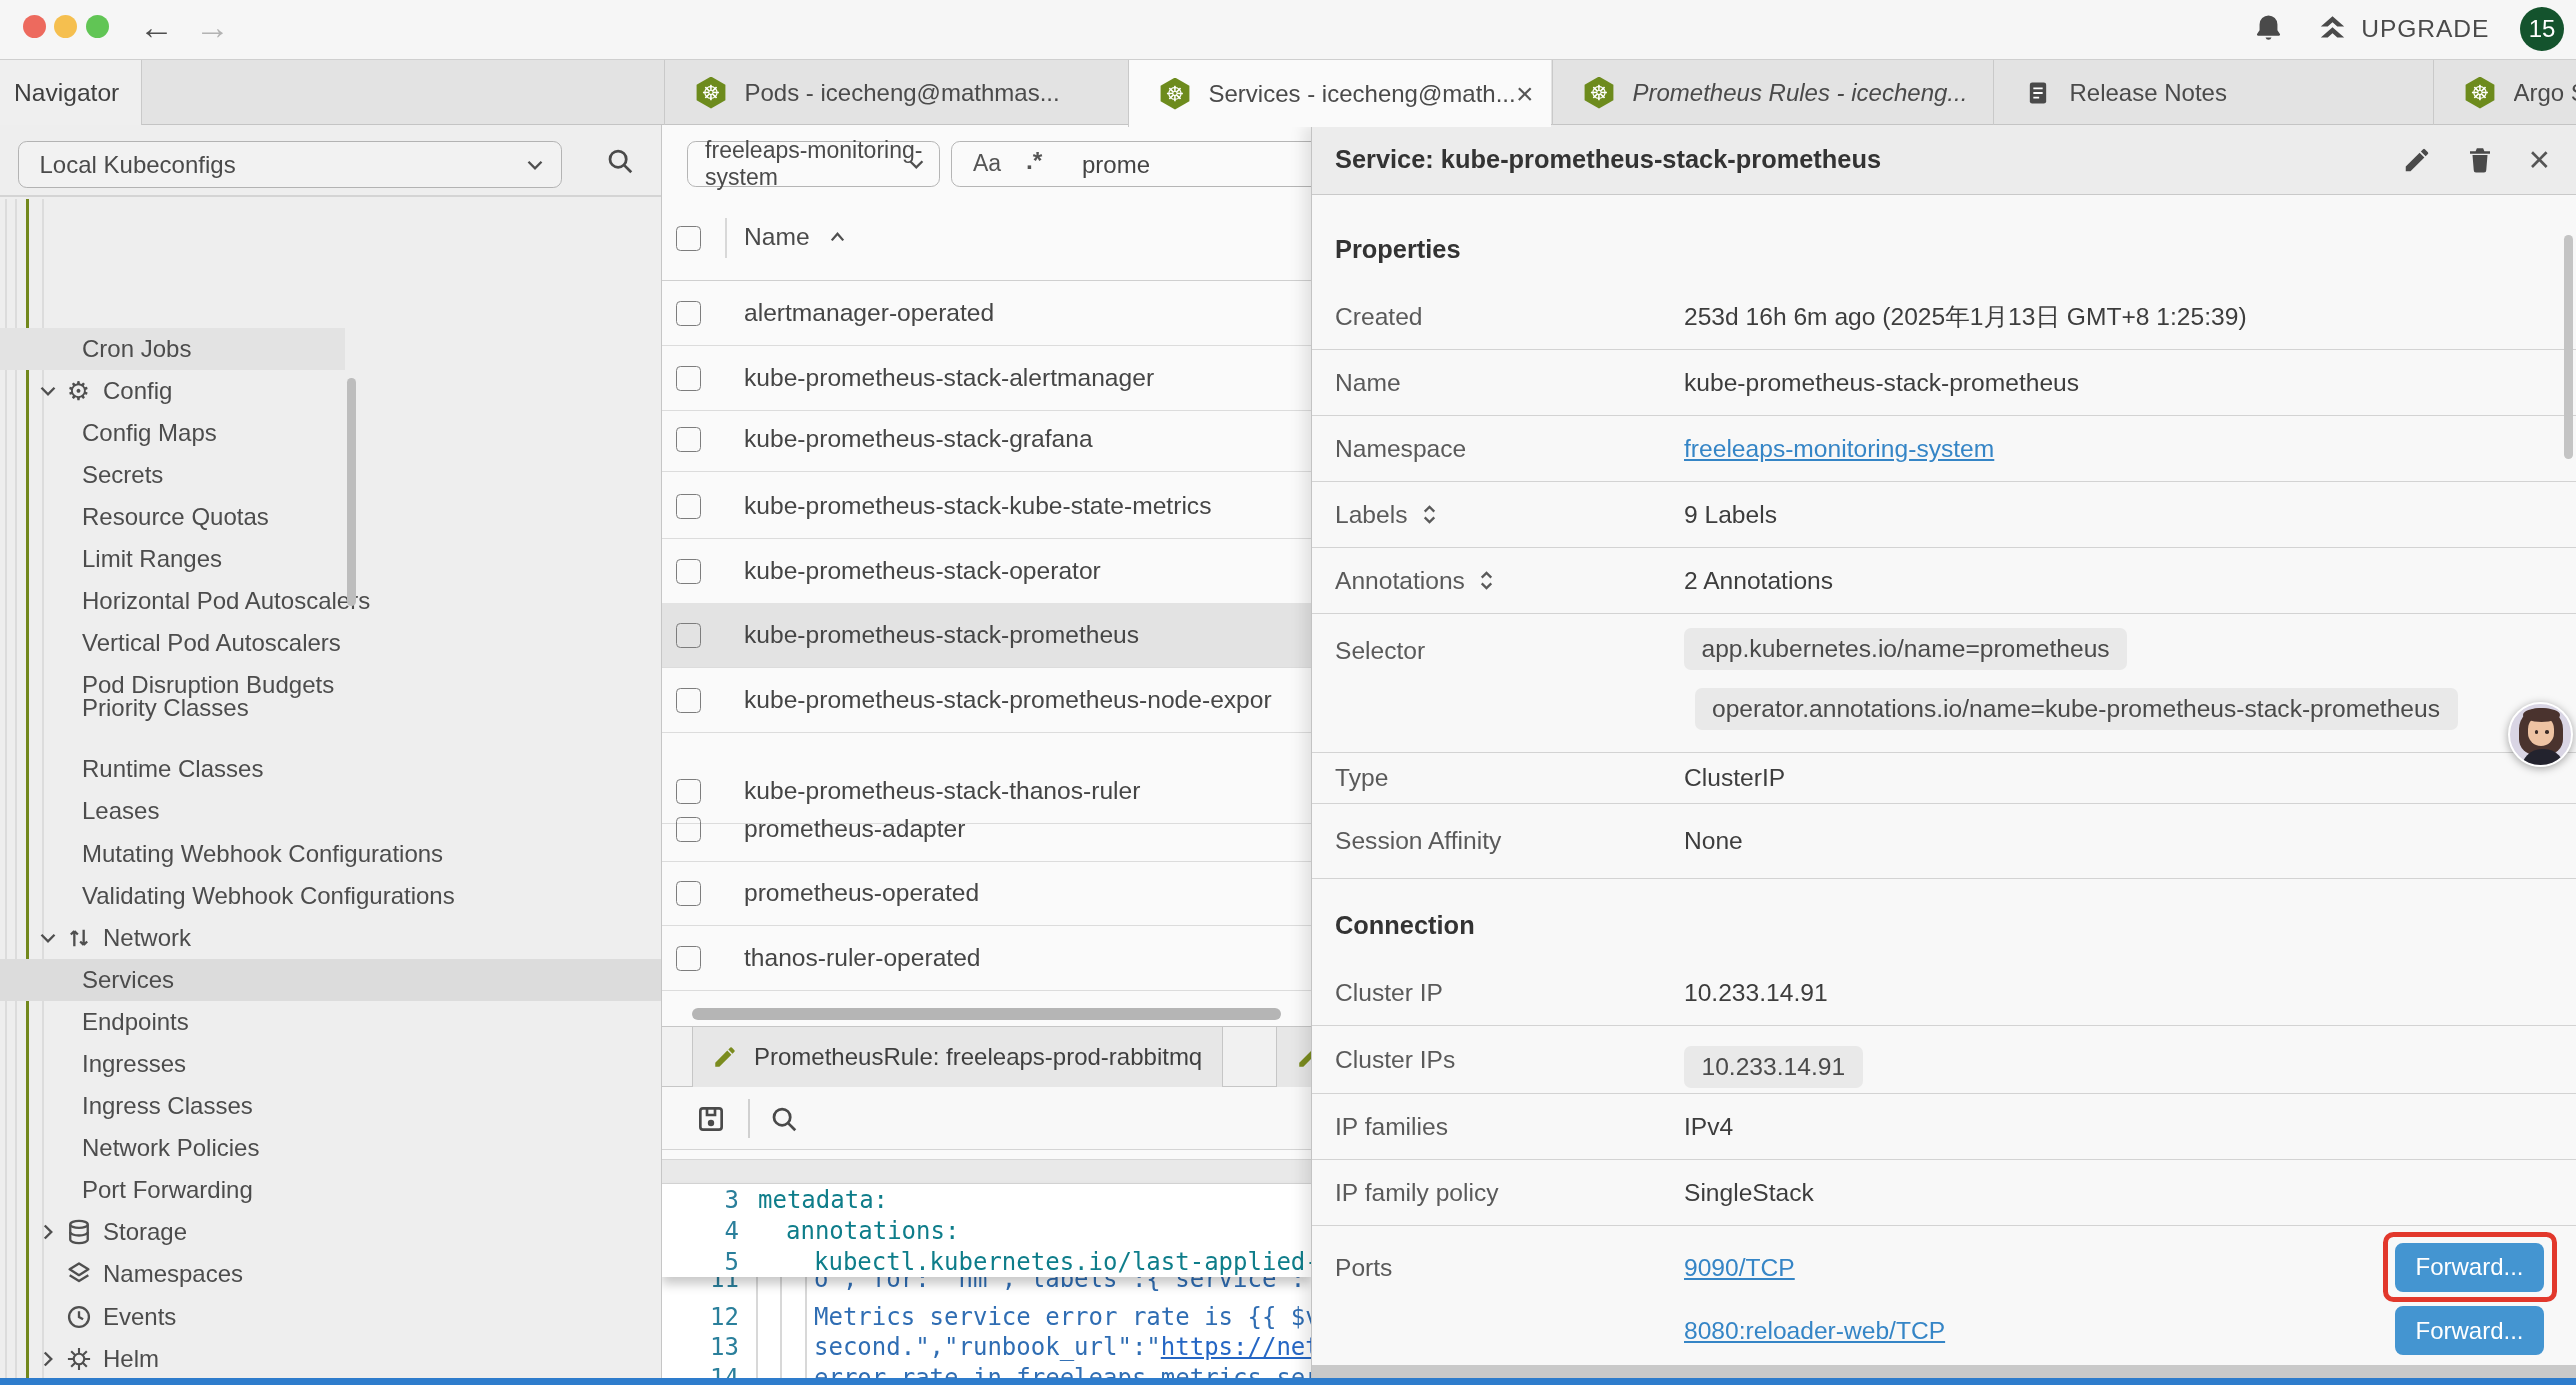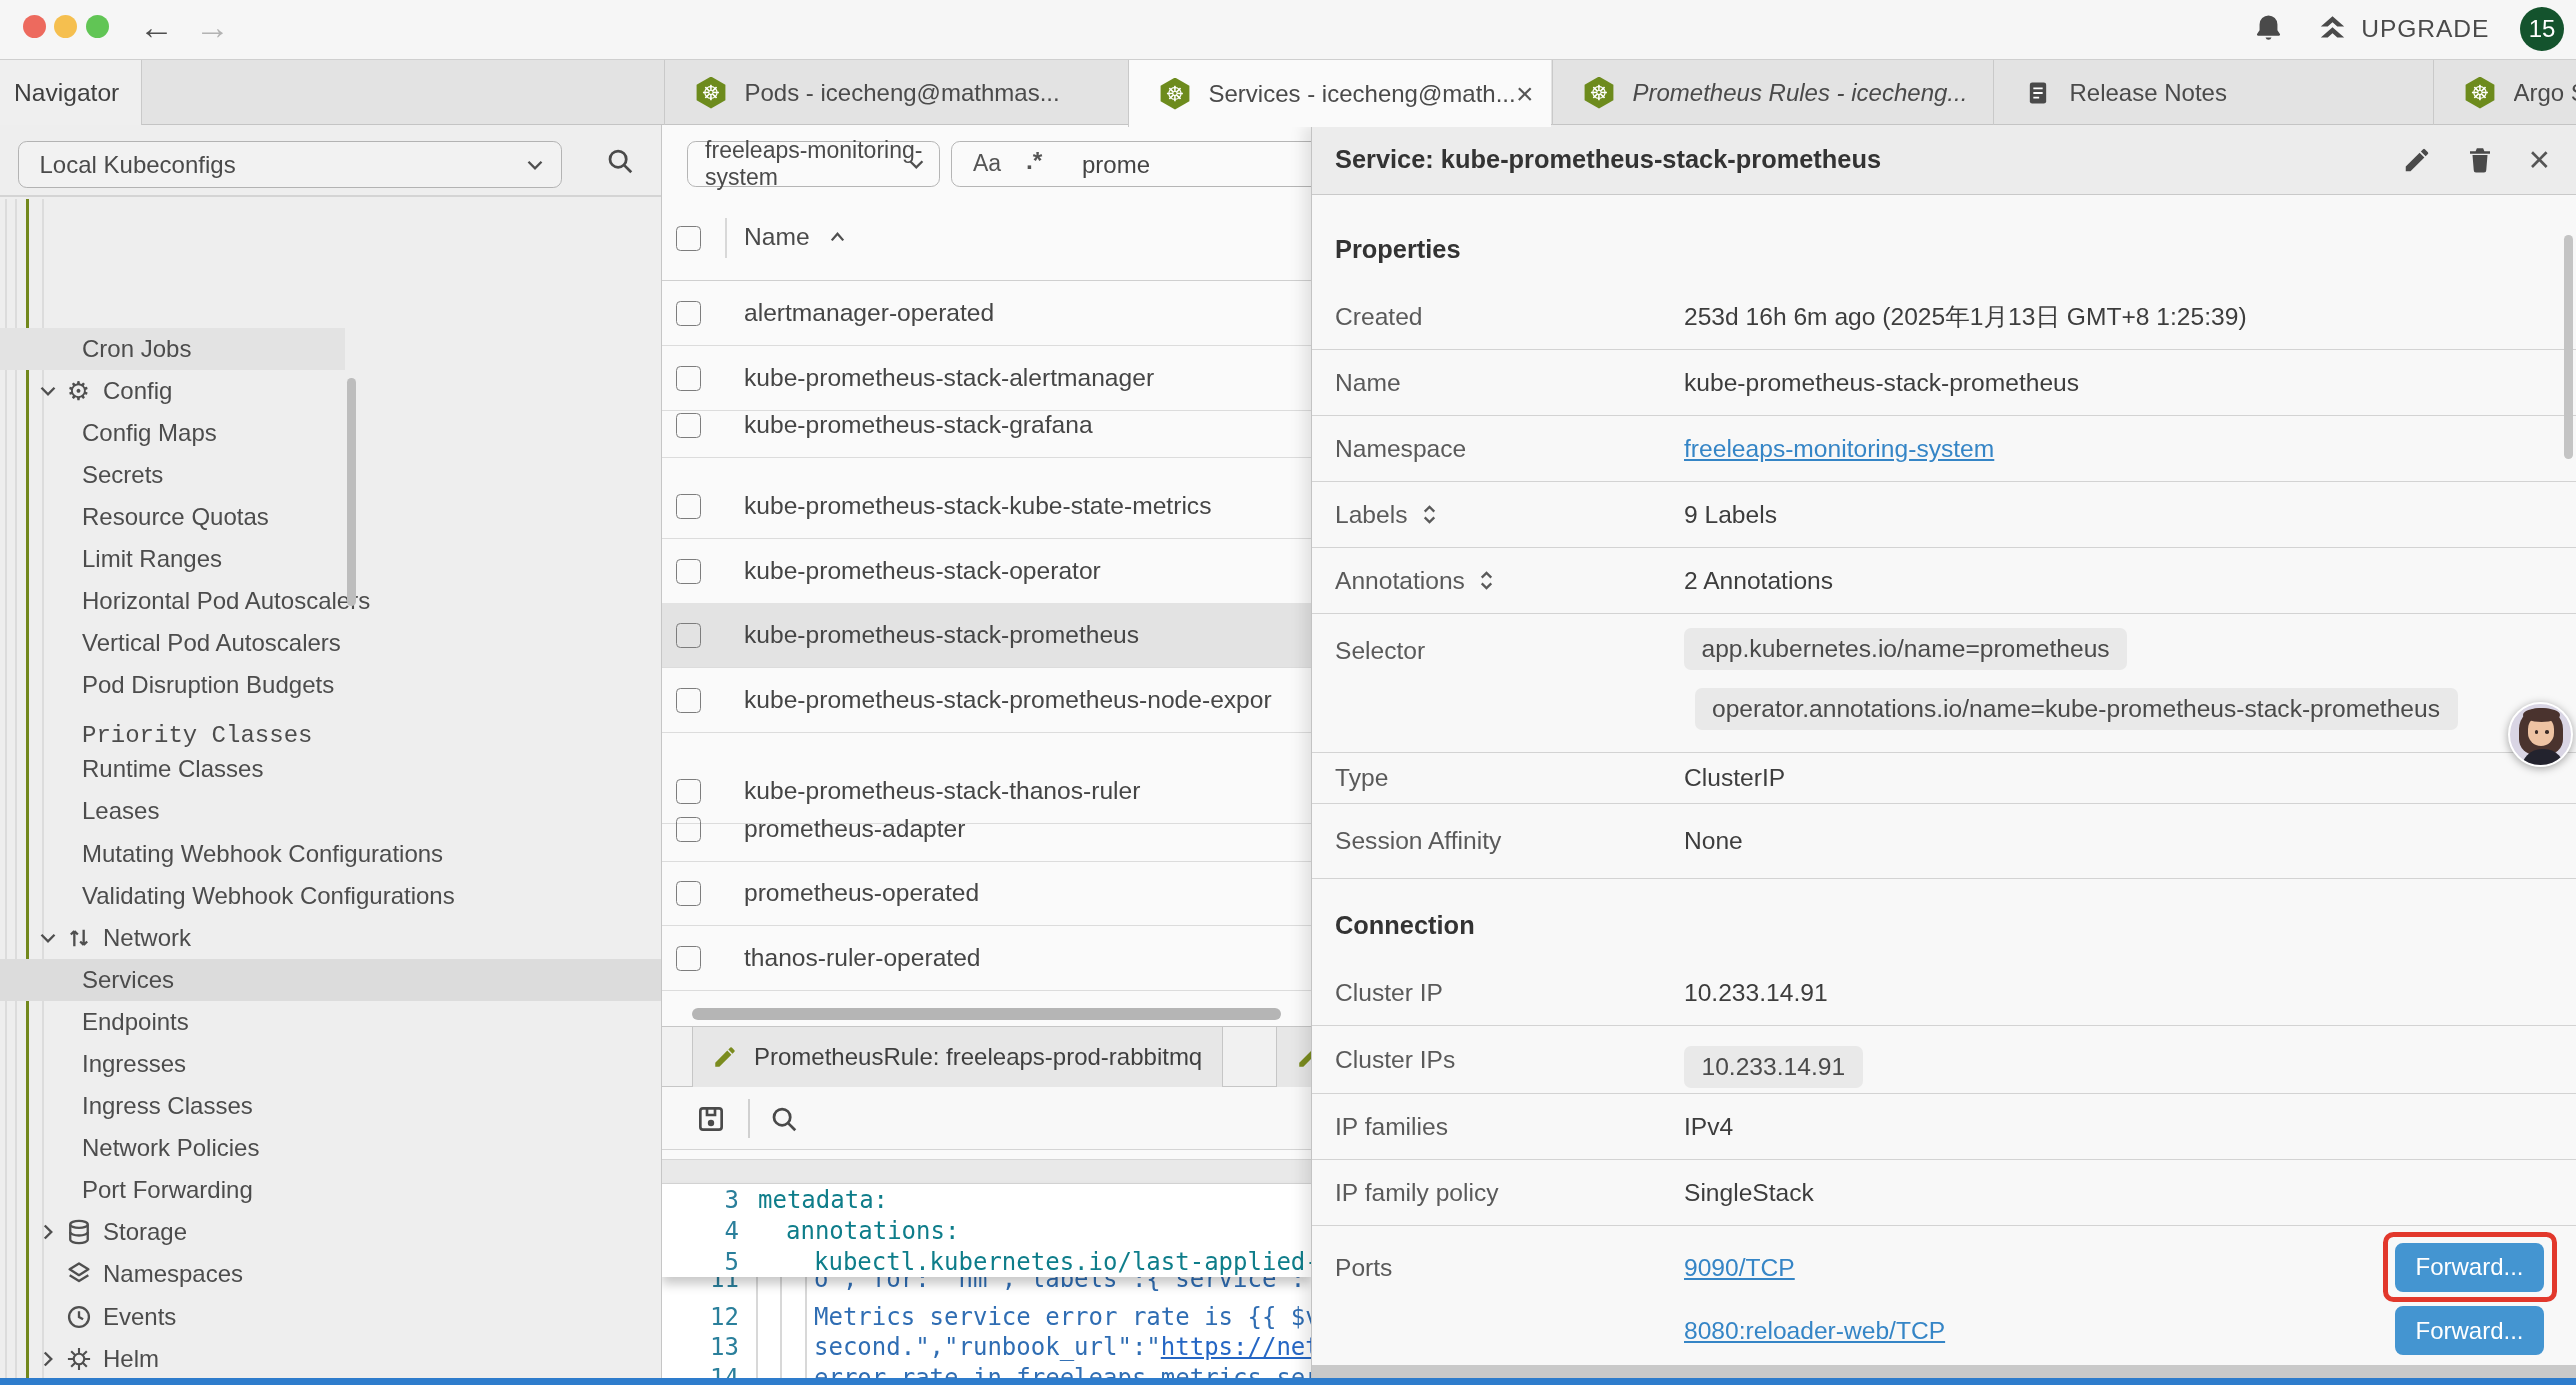--- a/index.html
+++ b/index.html
@@ -281,21 +281,21 @@
         </div>
         <div class="nav-row child" style="top: 455px;">
           <span class="nav-label" style="margin-left: 0px;">Horizontal Pod Autoscalers</span>
         </div>
         <div class="nav-row child" style="top: 497px;">
           <span class="nav-label" style="margin-left: 0px;">Vertical Pod Autoscalers</span>
         </div>
         <div class="nav-row child" style="top: 539px;">
           <span class="nav-label" style="margin-left: 0px;">Pod Disruption Budgets</span>
         </div>
-        <div class="nav-row child" style="top: 589px; font-family: Liberation Mono, monospace;">
+        <div class="nav-row child" style="top: 562px;">
           <span class="nav-label" style="margin-left: 0px;">Priority Classes</span>
         </div>
         <div class="nav-row child" style="top: 623px;">
           <span class="nav-label" style="margin-left: 0px;">Runtime Classes</span>
         </div>
         <div class="nav-row child" style="top: 665px;">
           <span class="nav-label" style="margin-left: 0px;">Leases</span>
         </div>
         <div class="nav-row child" style="top: 708px;">
           <span class="nav-label" style="margin-left: 0px;">Mutating Webhook Configurations</span>
@@ -416,21 +416,21 @@
     </div>
     <div id="svc-rows">
         <div class="svc-row" style="top: 156px;">
           <span class="checkbox"></span>
           <span class="svc-name">alertmanager-operated</span>
         </div>
         <div class="svc-row" style="top: 221px;">
           <span class="checkbox"></span>
           <span class="svc-name">kube-prometheus-stack-alertmanager</span>
         </div>
-        <div class="svc-row" style="top: 268px;">
+        <div class="svc-row" style="top: 282px;">
           <span class="checkbox"></span>
           <span class="svc-name">kube-prometheus-stack-grafana</span>
         </div>
         <div class="svc-row" style="top: 349px;">
           <span class="checkbox"></span>
           <span class="svc-name">kube-prometheus-stack-kube-state-metrics</span>
         </div>
         <div class="svc-row" style="top: 414px;">
           <span class="checkbox"></span>
           <span class="svc-name">kube-prometheus-stack-operator</span>

